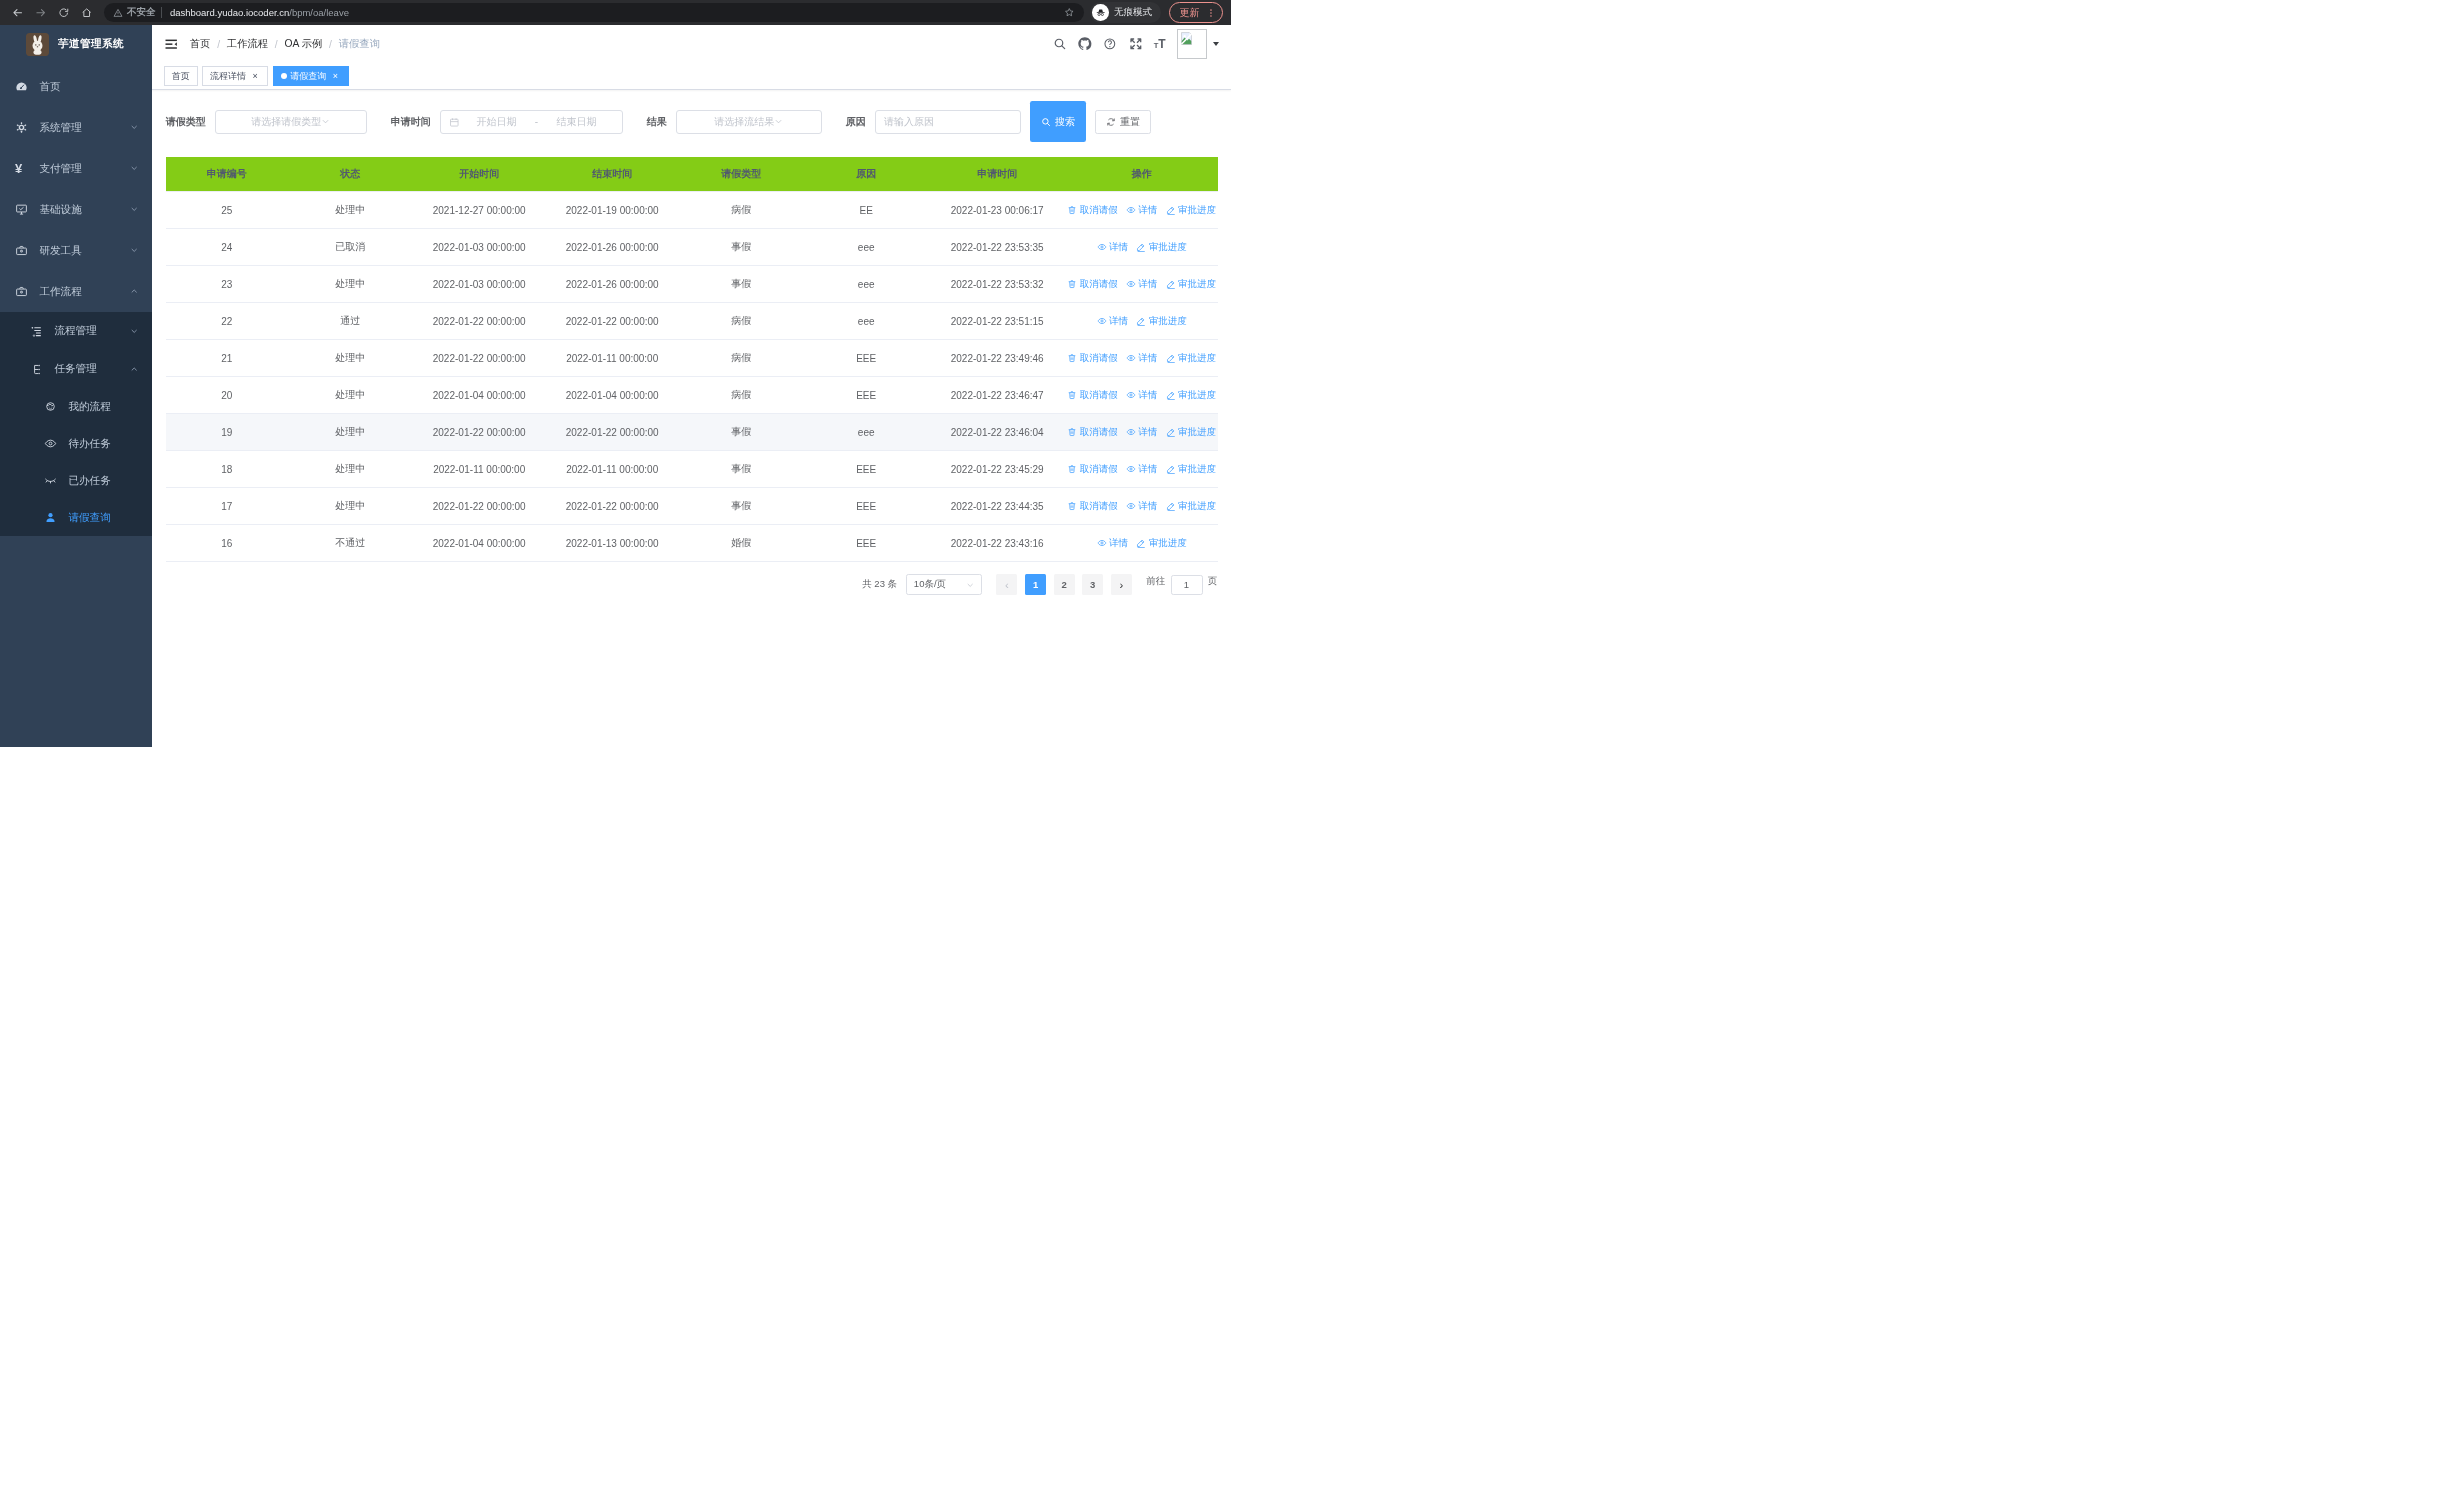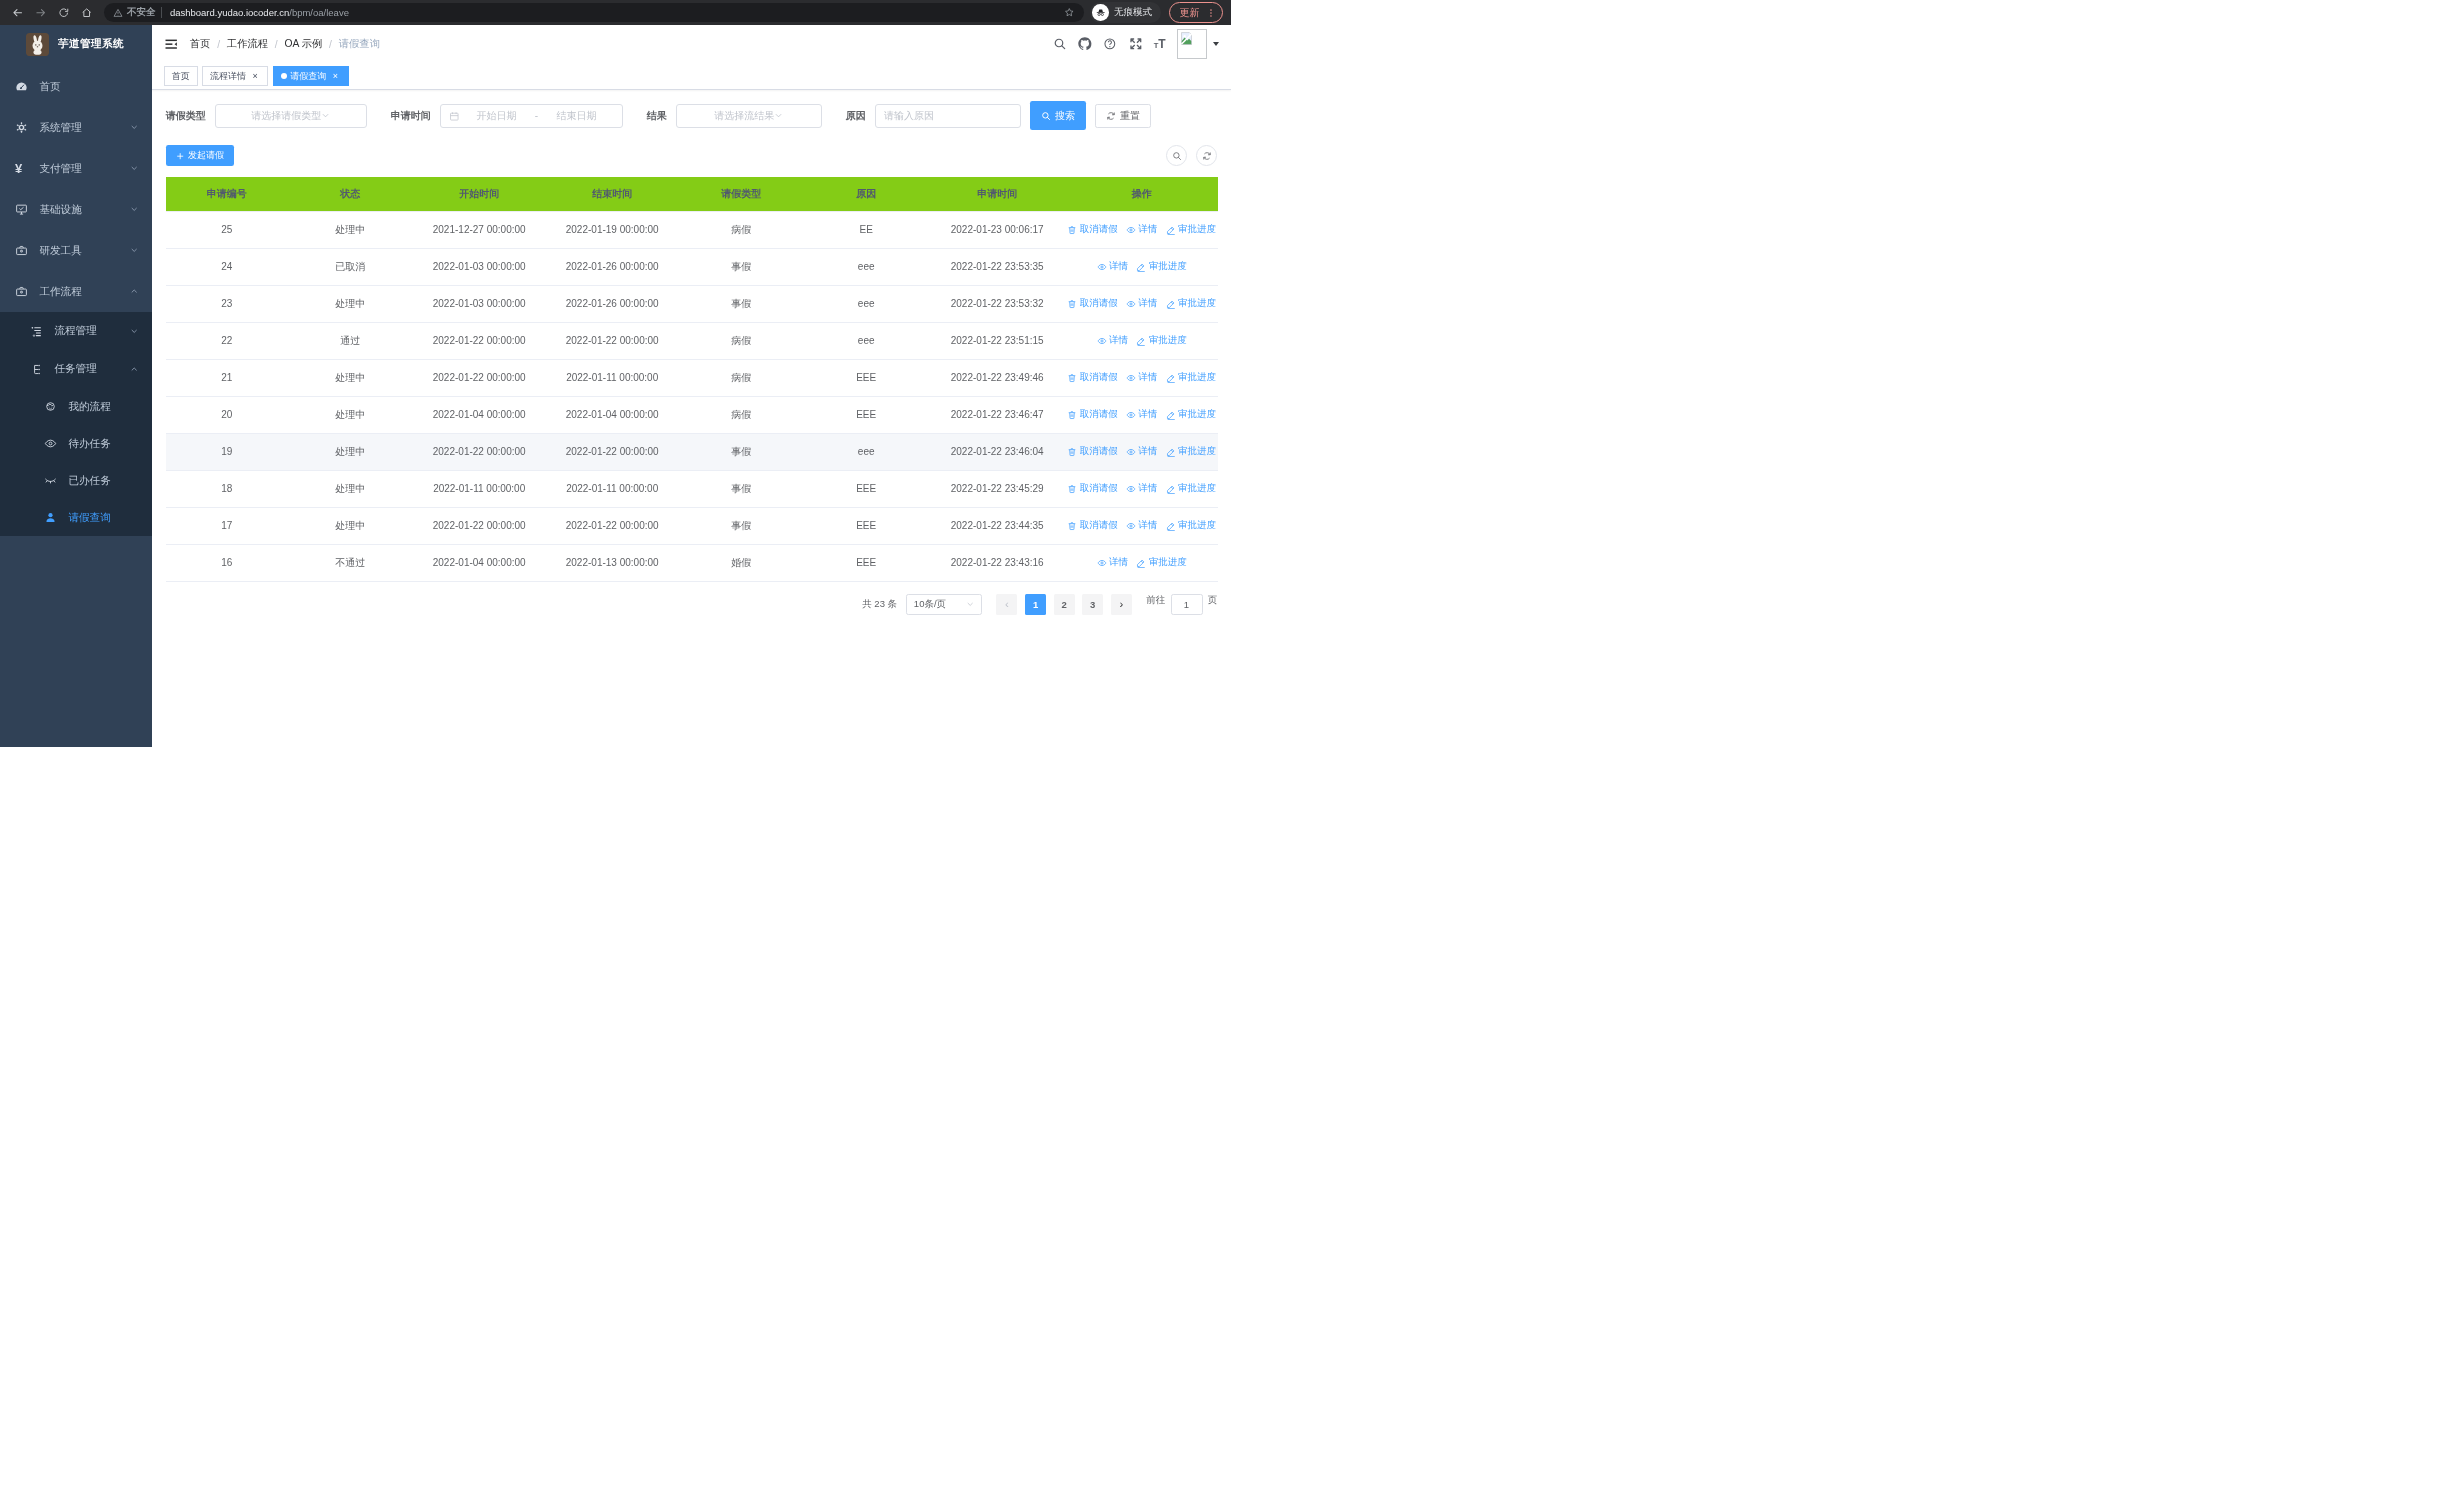--- a/index.html
+++ b/index.html
@@ -85,21 +85,21 @@
   .datebox .cal svg { width:10.6px; height:10.6px; }
   .sel.w-type { width:152px; margin-right:24px; }
   .datebox { width:183px; margin-right:24px; gap:0; }
   .datebox .dph { flex:1; text-align:center; }
   .datebox .dsep { color:#c0c4cc; padding:0 1.5px; }
   .sel.w-result { width:146px; margin-right:24px; }
   input.txt { width:146px; margin-right:9px; outline:none; color:#606266; }
   input.txt::placeholder { color:#c0c4cc; }
   .btn { display:flex; align-items:center; justify-content:center; border-radius:2.3px; cursor:pointer; font-size:10px; gap:3.8px; border:none; }
   .btn svg { width:10px; height:10px; }
-  .btn-search { height:29px; padding:0 11.4px; background:#409eff; color:#fff; }
+  .btn-search { height:41px; padding:0 11.4px; background:#409eff; color:#fff; }
   .btn-reset { height:23.6px; padding:0 10px; background:#fff; border:0.8px solid #dcdfe6; color:#606266; margin-left:9px; }
 
   
   .action-row { display:flex; align-items:center; margin-bottom:10.6px; }
   .btn-create { height:21px; padding:0 10px; background:#409eff; color:#fff; font-size:9px; }
   .btn-create svg { width:8.4px; height:8.4px; }
   .mini-circles { margin-left:auto; display:flex; gap:9px; }
   .circle-btn { width:21px; height:21px; border-radius:50%; border:0.8px solid #e2e5eb; background:#fff; color:#67696e; display:flex; align-items:center; justify-content:center; cursor:pointer; }
   .circle-btn svg { width:10px; height:10px; }
 
@@ -498,42 +498,20 @@
         </button>
         <button class="btn btn-reset">
           <svg viewBox="0 0 24 24" fill="none" stroke="currentColor" stroke-width="2">
               <path d="M19.5 9A8 8 0 0 0 5.8 7M4.5 15a8 8 0 0 0 13.7 2"></path>
               <path d="M19.8 3.6V9h-5.4M4.2 20.4V15h5.4" stroke-linejoin="round"></path>
             </svg>
           <span>重置</span>
         </button>
       </div>
 
-      <div class="action-row">
-        <button class="btn btn-create">
-          <svg viewBox="0 0 24 24" fill="none" stroke="currentColor" stroke-width="2.4" stroke-linecap="round">
-              <path d="M12 4.5v15M4.5 12h15"></path>
-            </svg>
-          <span>发起请假</span>
-        </button>
-        <div class="mini-circles">
-          <span class="circle-btn">
-            <svg viewBox="0 0 24 24" fill="none" stroke="currentColor" stroke-width="2">
-                <circle cx="10.5" cy="10.5" r="6.5"></circle>
-                <path d="M20.5 20.5l-4.8-4.8" stroke-linecap="round"></path>
-              </svg>
-          </span>
-          <span class="circle-btn">
-            <svg viewBox="0 0 24 24" fill="none" stroke="currentColor" stroke-width="2">
-                <path d="M19.5 9A8 8 0 0 0 5.8 7M4.5 15a8 8 0 0 0 13.7 2"></path>
-                <path d="M19.8 3.6V9h-5.4M4.2 20.4V15h5.4" stroke-linejoin="round"></path>
-              </svg>
-          </span>
-        </div>
-      </div>
 
       <div class="table">
         <div class="thead grid-row" id="thead">
             <div class="th">申请编号</div>
             <div class="th">状态</div>
             <div class="th">开始时间</div>
             <div class="th">结束时间</div>
             <div class="th">请假类型</div>
             <div class="th">原因</div>
             <div class="th">申请时间</div>

